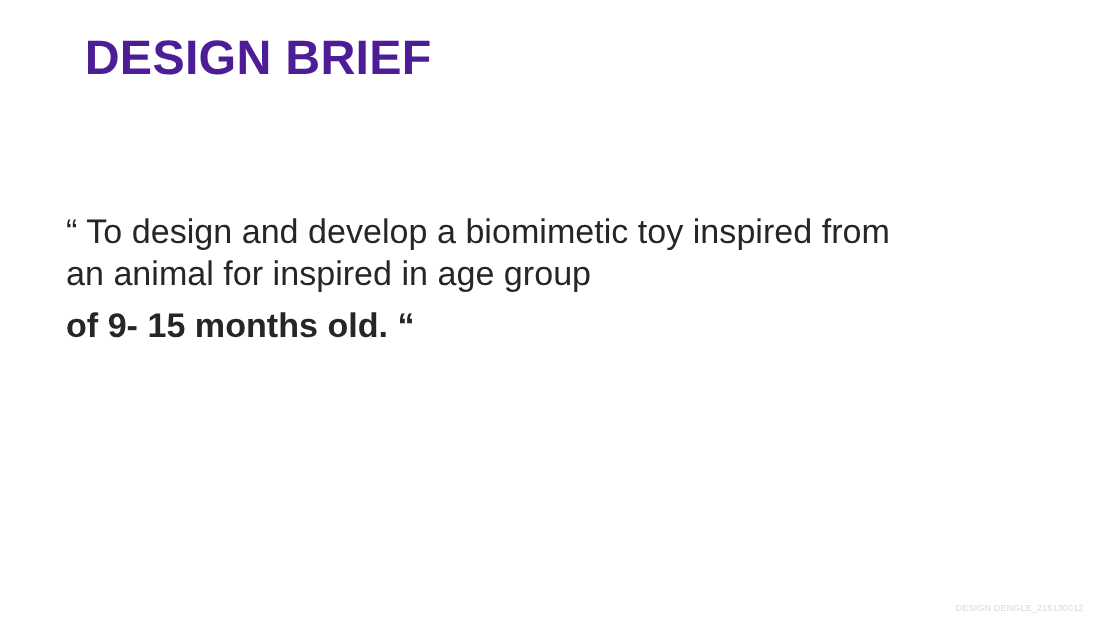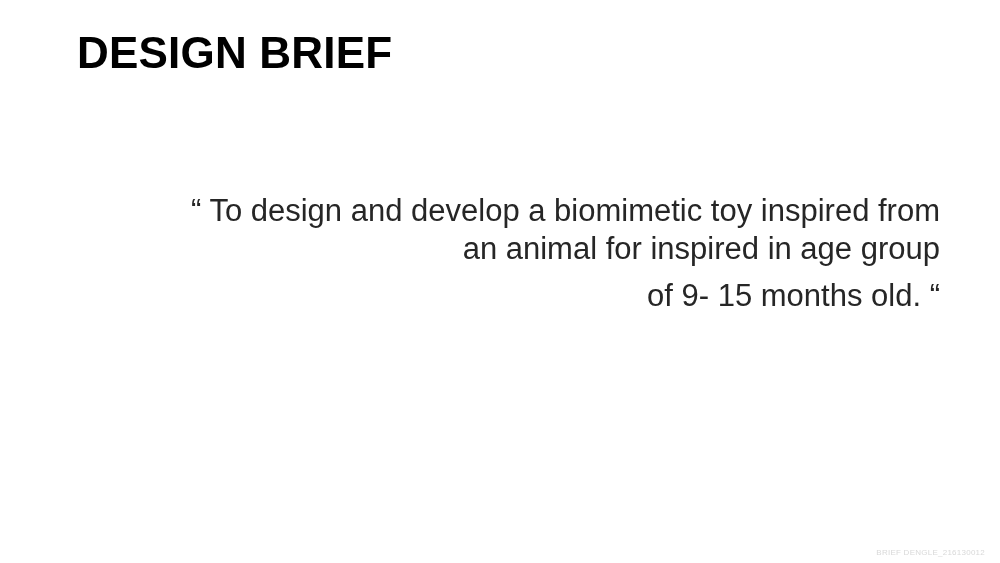--- a/index.html
+++ b/index.html
@@ -18,39 +18,40 @@
     overflow: hidden;
   }
   .slide-title {
     position: absolute;
     left: 77px;
     top: 31px;
     font-size: 44px;
     font-weight: bold;
     line-height: 1;
     letter-spacing: 0.2px;
-    color: #000000;
+    color: #4c1d95;
     white-space: nowrap;
   }
   .quote-block {
     position: absolute;
     left: 60px;
     top: 192px;
     width: 880px;
-    text-align: right;
+    text-align: left;
     color: #262626;
     font-size: 31px;
     font-weight: normal;
     line-height: 38px;
   }
   .quote-para-1 {
     margin: 0;
   }
   .quote-para-2 {
     margin: 9px 0 0 0;
+    font-weight: bold;
   }
   .quote-line {
     display: block;
     white-space: nowrap;
   }
   .footer-credit {
     position: absolute;
     right: 15px;
     bottom: 6px;
     font-size: 8px;
@@ -69,15 +70,15 @@
   <div class="quote-block">
     <p class="quote-para-1">
       <span class="quote-line">“ To design and develop a biomimetic toy inspired from</span>
       <span class="quote-line">an animal for inspired in age group</span>
     </p>
     <p class="quote-para-2">
       <span class="quote-line">of 9- 15 months old. “</span>
     </p>
   </div>
 
-  <div class="footer-credit">BRIEF DENGLE_216130012</div>
+  <div class="footer-credit">DESIGN DENGLE_216130012</div>
 
 </div>
 
 </body></html>

